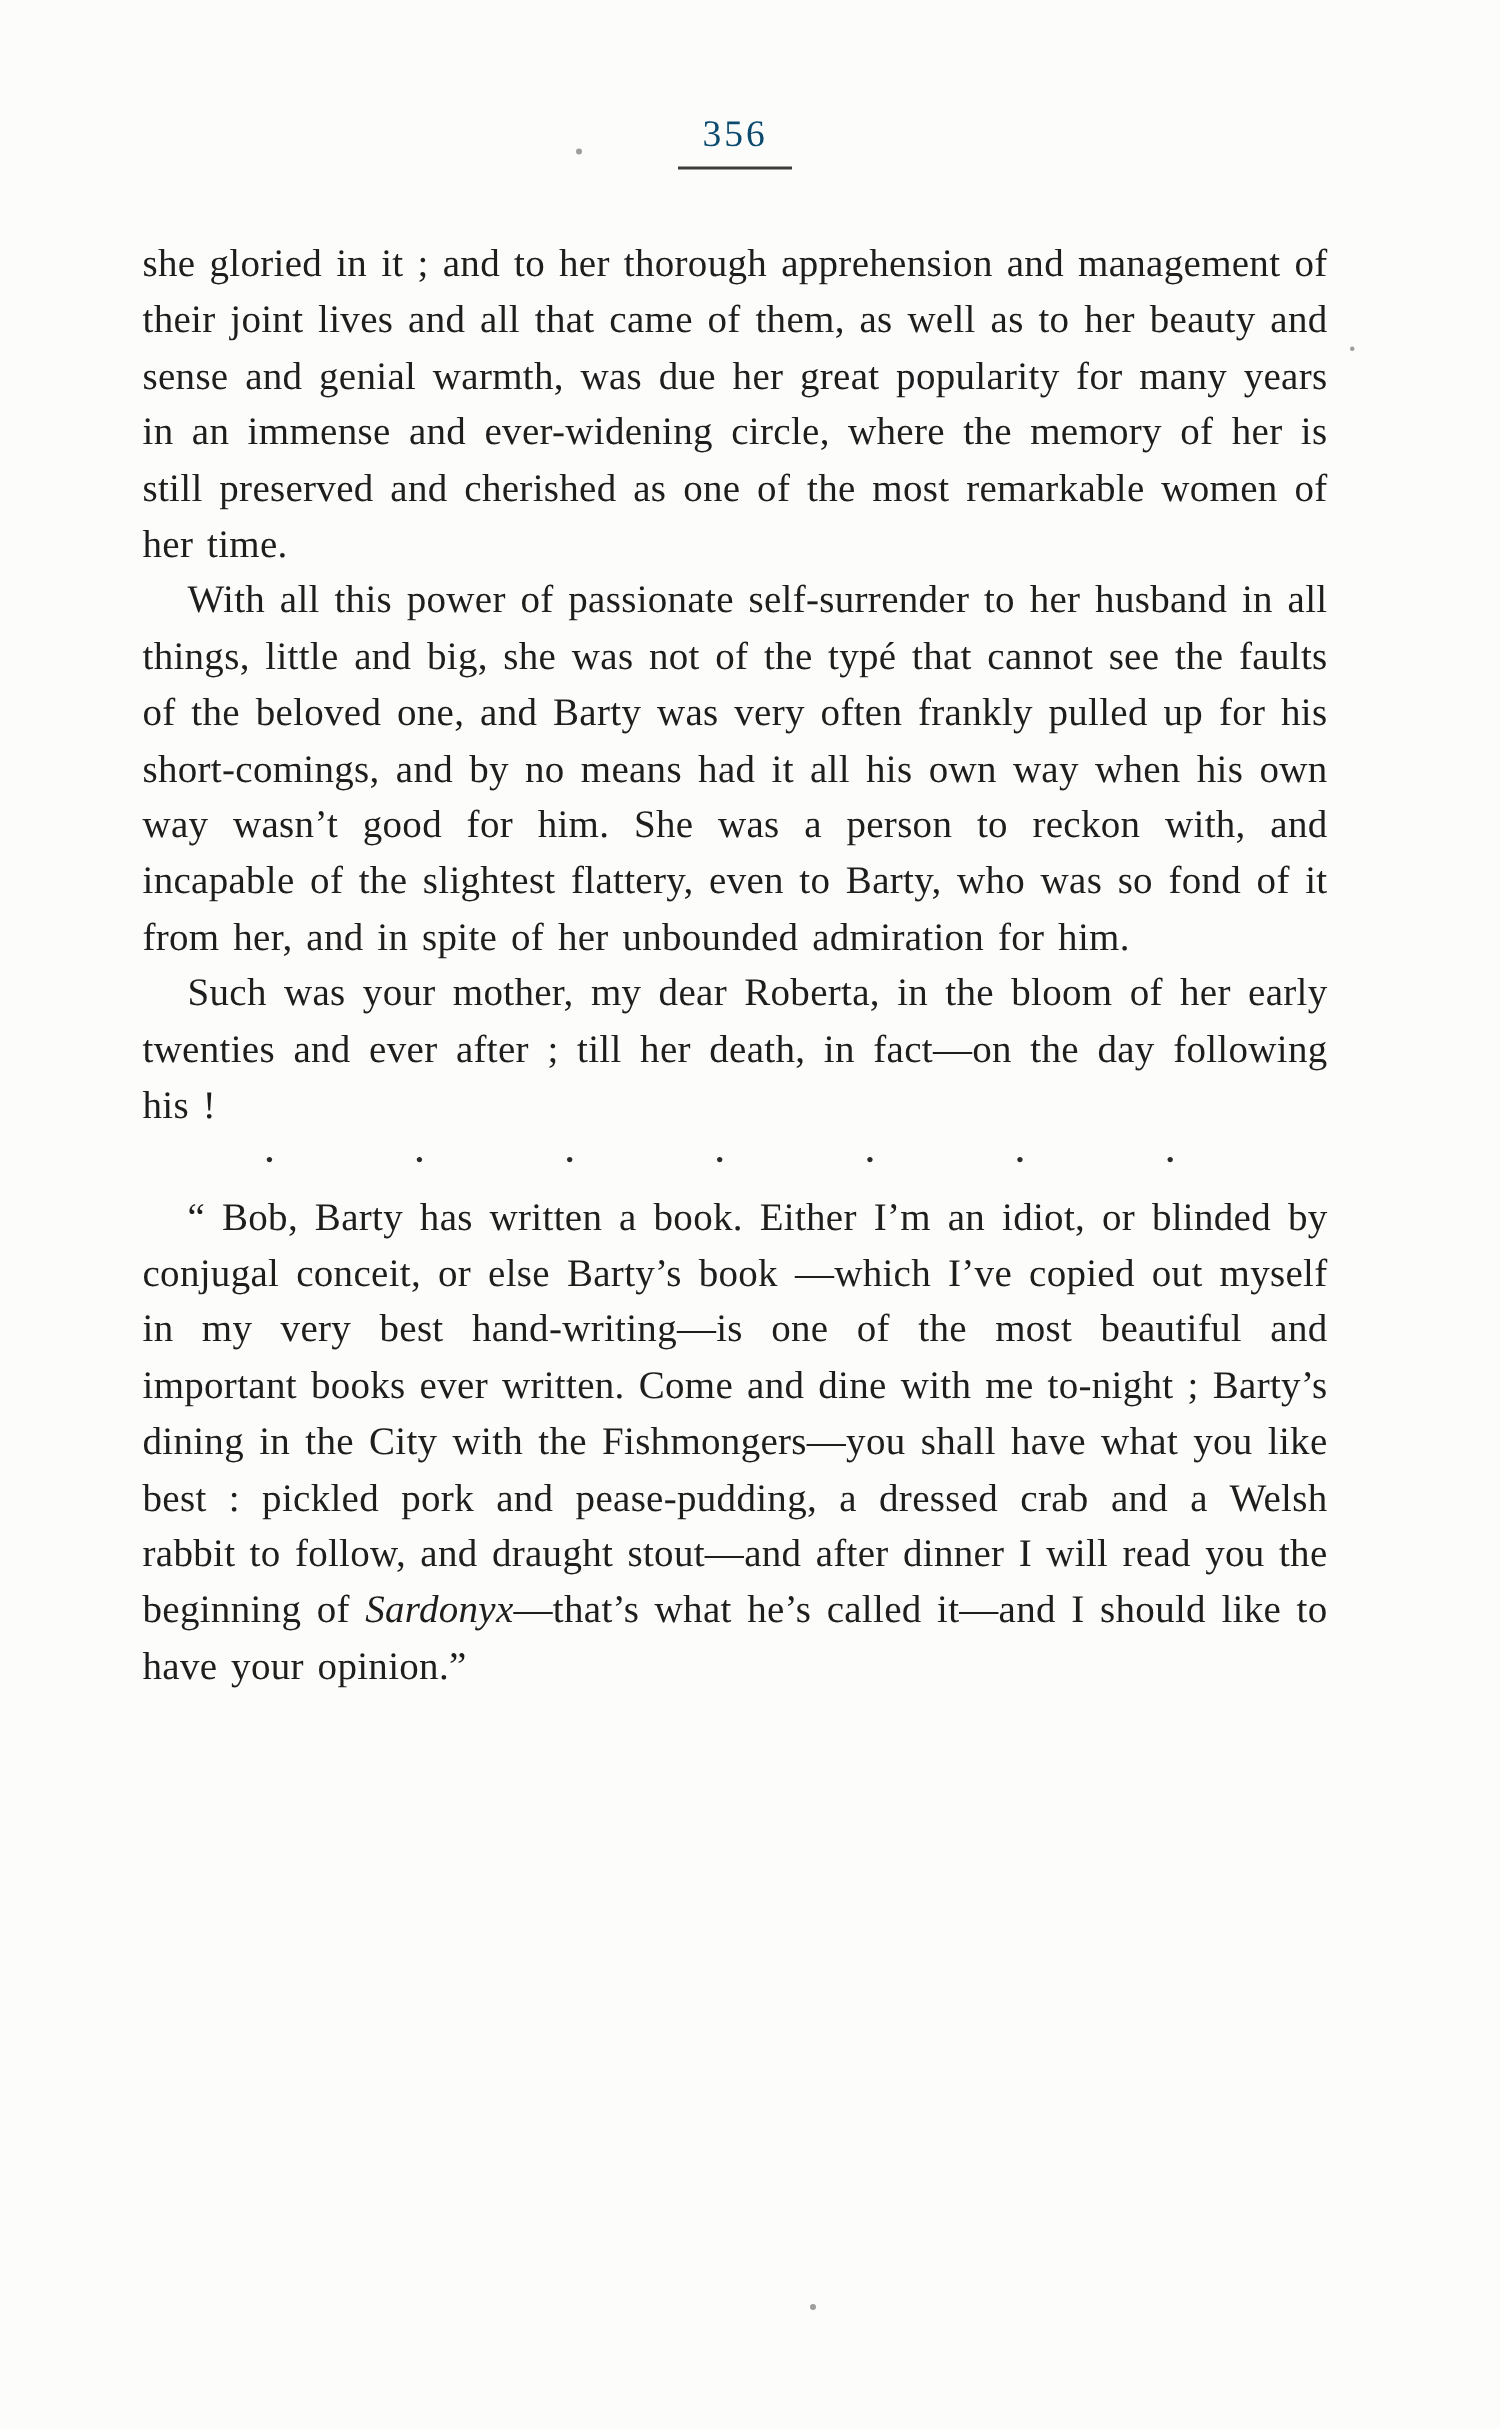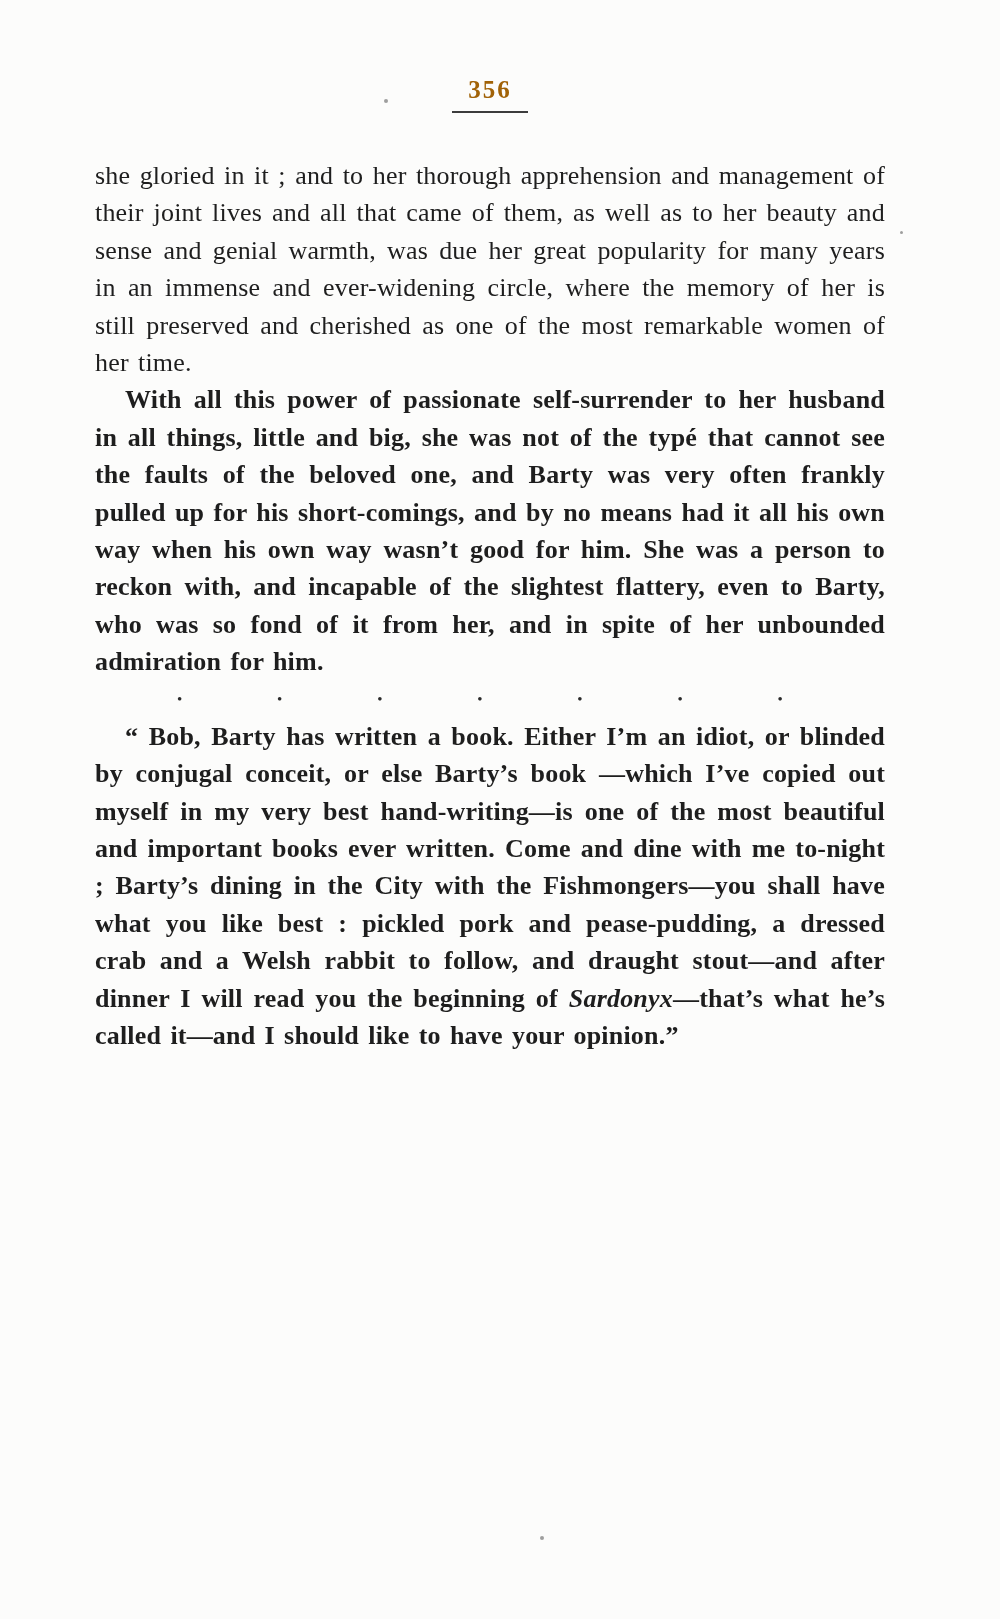--- a/index.html
+++ b/index.html
@@ -18,22 +18,22 @@
   .page-header {
     position: absolute;
     top: 76px;
     left: 95px;
     width: 790px;
     text-align: center;
   }
   .page-number {
     font-size: 25px;
     letter-spacing: 2px;
-    font-weight: 700;
-    color: #a16207;
+    font-weight: 400;
+    color: #0c4a6e;
   }
   .page-number-rule {
     width: 76px;
     height: 2px;
     background: #3c3c3c;
     margin: 7px auto 0 auto;
   }
   .text-block {
     position: absolute;
     left: 95px;
@@ -44,21 +44,20 @@
     text-align: justify;
     word-spacing: 2.5px;
     letter-spacing: 0.2px;
     margin-top: 16px;
   }
   .text-block p {
     margin: 0;
   }
   .text-block p.indent {
     text-indent: 30px;
-    font-weight: bold;
   }
   .section-break {
     height: 37px;
     margin-left: 82px;
     width: 606px;
     display: flex;
     justify-content: space-between;
     align-items: center;
   }
   .section-break .dot {
@@ -83,20 +82,21 @@
 <body>
 
 <header class="page-header">
   <div class="page-number">356</div>
   <div class="page-number-rule"></div>
 </header>
 
 <main class="text-block">
   <p>she gloried in it ; and to her thorough apprehension and management of their joint lives and all that came of them, as well as to her beauty and sense and genial warmth, was due her great popularity for many years in an immense and ever-widening circle, where the memory of her is still preserved and cherished as one of the most remarkable women of her time.</p>
   <p class="indent">With all this power of passionate self-surrender to her husband in all things, little and big, she was not of the typé that cannot see the faults of the beloved one, and Barty was very often frankly pulled up for his short-comings, and by no means had it all his own way when his own way wasn’t good for him.  She was a person to reckon with, and incapable of the slightest flattery, even to Barty, who was so fond of it from her, and in spite of her unbounded admiration for him.</p>
+  <p class="indent">Such was your mother, my dear Roberta, in the bloom of her early twenties and ever after ; till her death, in fact—on the day following his !</p>
 
   <div class="section-break">
     <span class="dot">•</span>
     <span class="dot">•</span>
     <span class="dot">•</span>
     <span class="dot">•</span>
     <span class="dot">•</span>
     <span class="dot">•</span>
     <span class="dot">•</span>
   </div>

